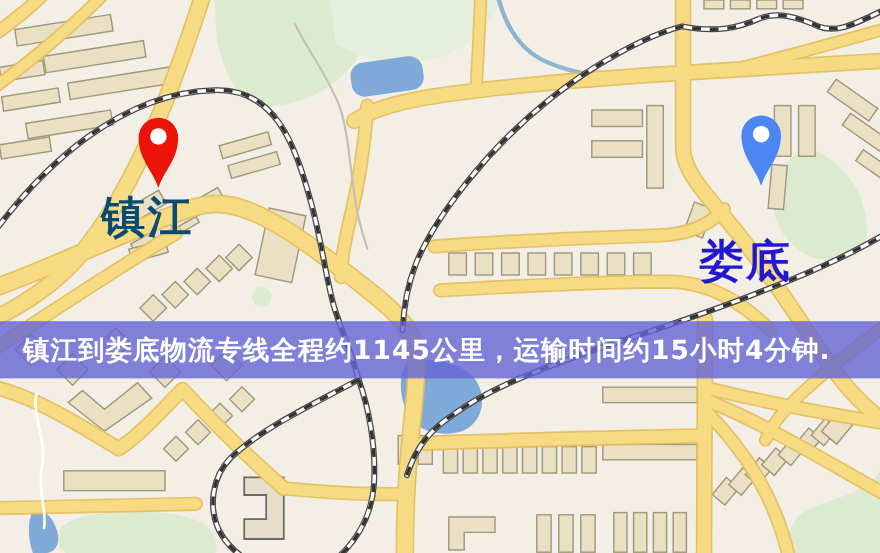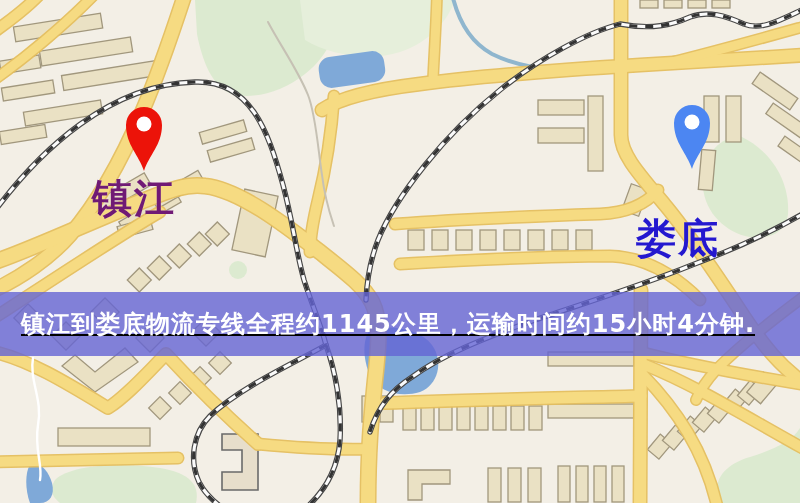--- a/index.html
+++ b/index.html
@@ -19,25 +19,25 @@
   .stream{fill:none;stroke:#8fb6ce;stroke-width:4;stroke-linecap:round}
   .trail{fill:none;stroke:#c6c1b4;stroke-width:2;stroke-linecap:round}
   .trailw{fill:none;stroke:#ffffff;stroke-width:2.4;stroke-linecap:round}
   
   .pin{position:absolute;width:60px;height:72px;}
   .pin-origin{left:114px;top:101px;}
   .pin-dest{left:662px;top:99px;}
   
   .citylabel{position:absolute;font-weight:bold;font-size:40px;line-height:1;
      letter-spacing:2px;text-shadow:0 0 1px rgba(255,255,255,.4);white-space:nowrap;}
-  .label-origin{left:92px;top:178px;color:#701a75;}
+  .label-origin{left:92px;top:178px;color:#0c4a6e;}
   .label-dest{left:636px;top:182px;color:#2418cf;margin-top:36px;}
   
-  .banner{position:absolute;left:0;right:0;top:292px;height:64px;
-     background:rgba(100,100,212,0.80);display:flex;align-items:center;text-decoration:underline;}
+  .banner{position:absolute;left:0;right:0;top:292px;height:52px;
+     background:rgba(100,100,212,0.80);display:flex;align-items:center;}
   .banner .txt{color:#ffffff;font-size:24px;font-weight:600;letter-spacing:1px;
      padding-left:21px;white-space:nowrap;}
 </style>
 </head>
 <body>
 
 <div class="stage">
 
   <svg class="mapbg" width="800" height="503" viewBox="0 0 800 503">
     <defs>

